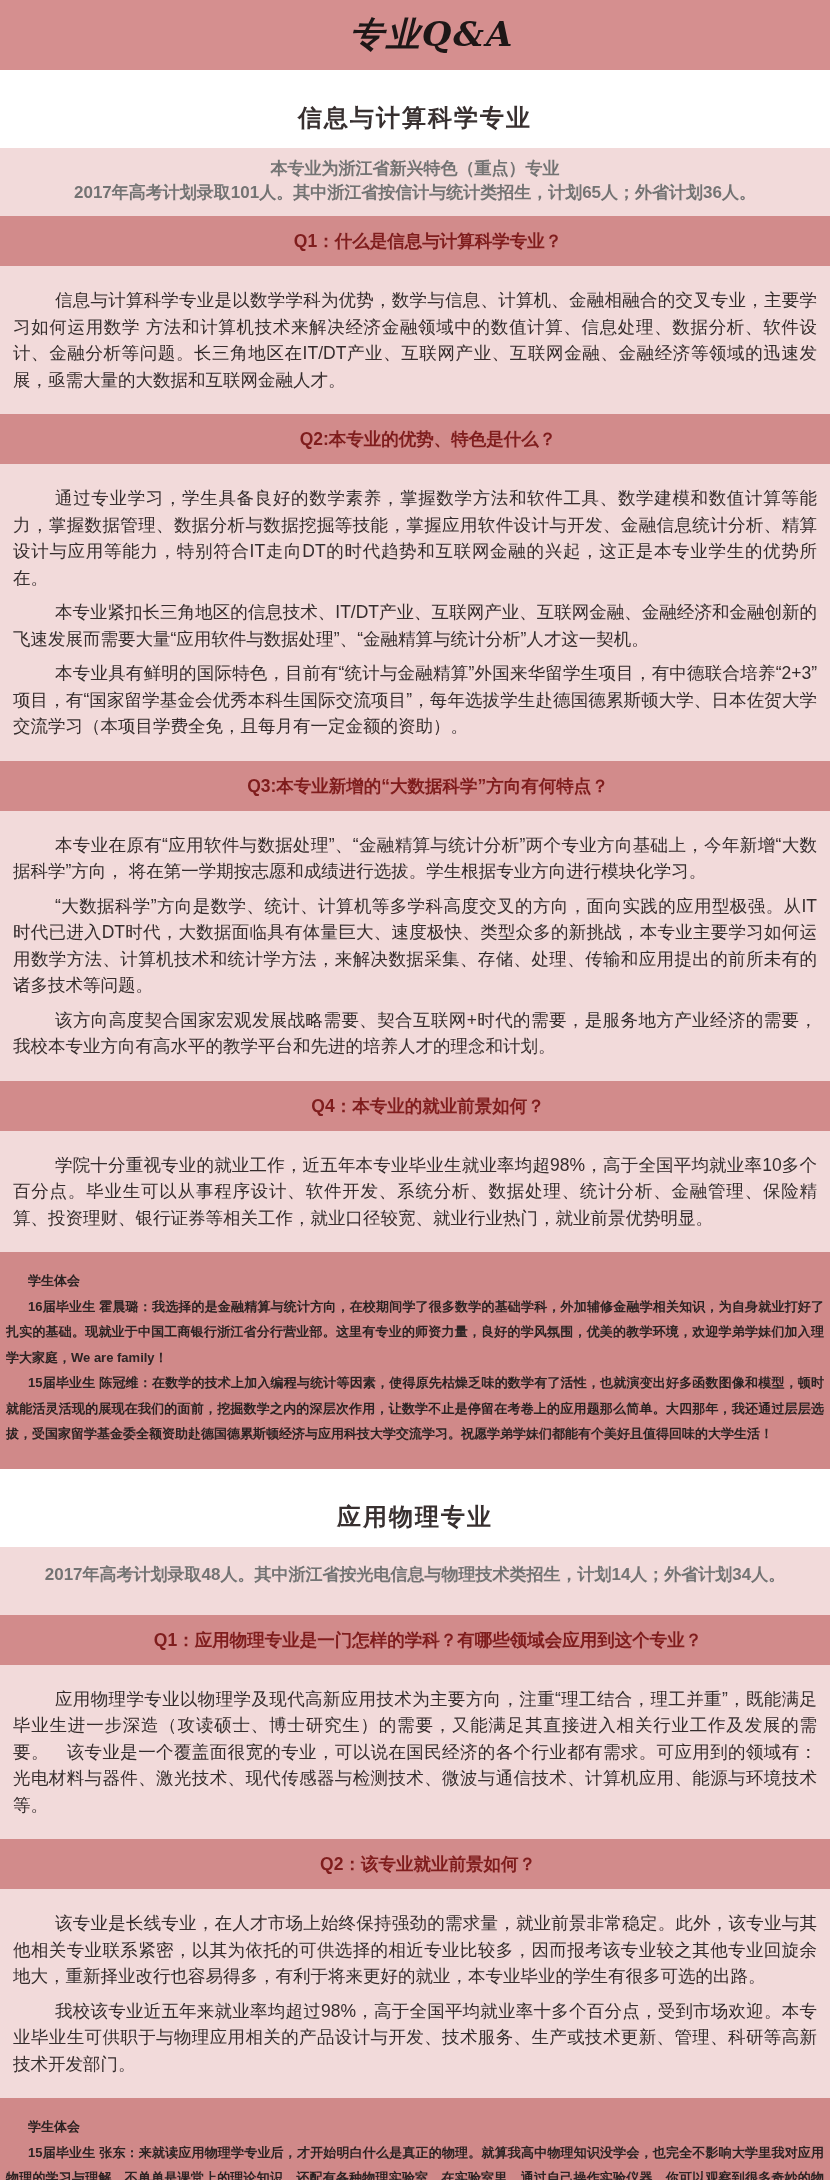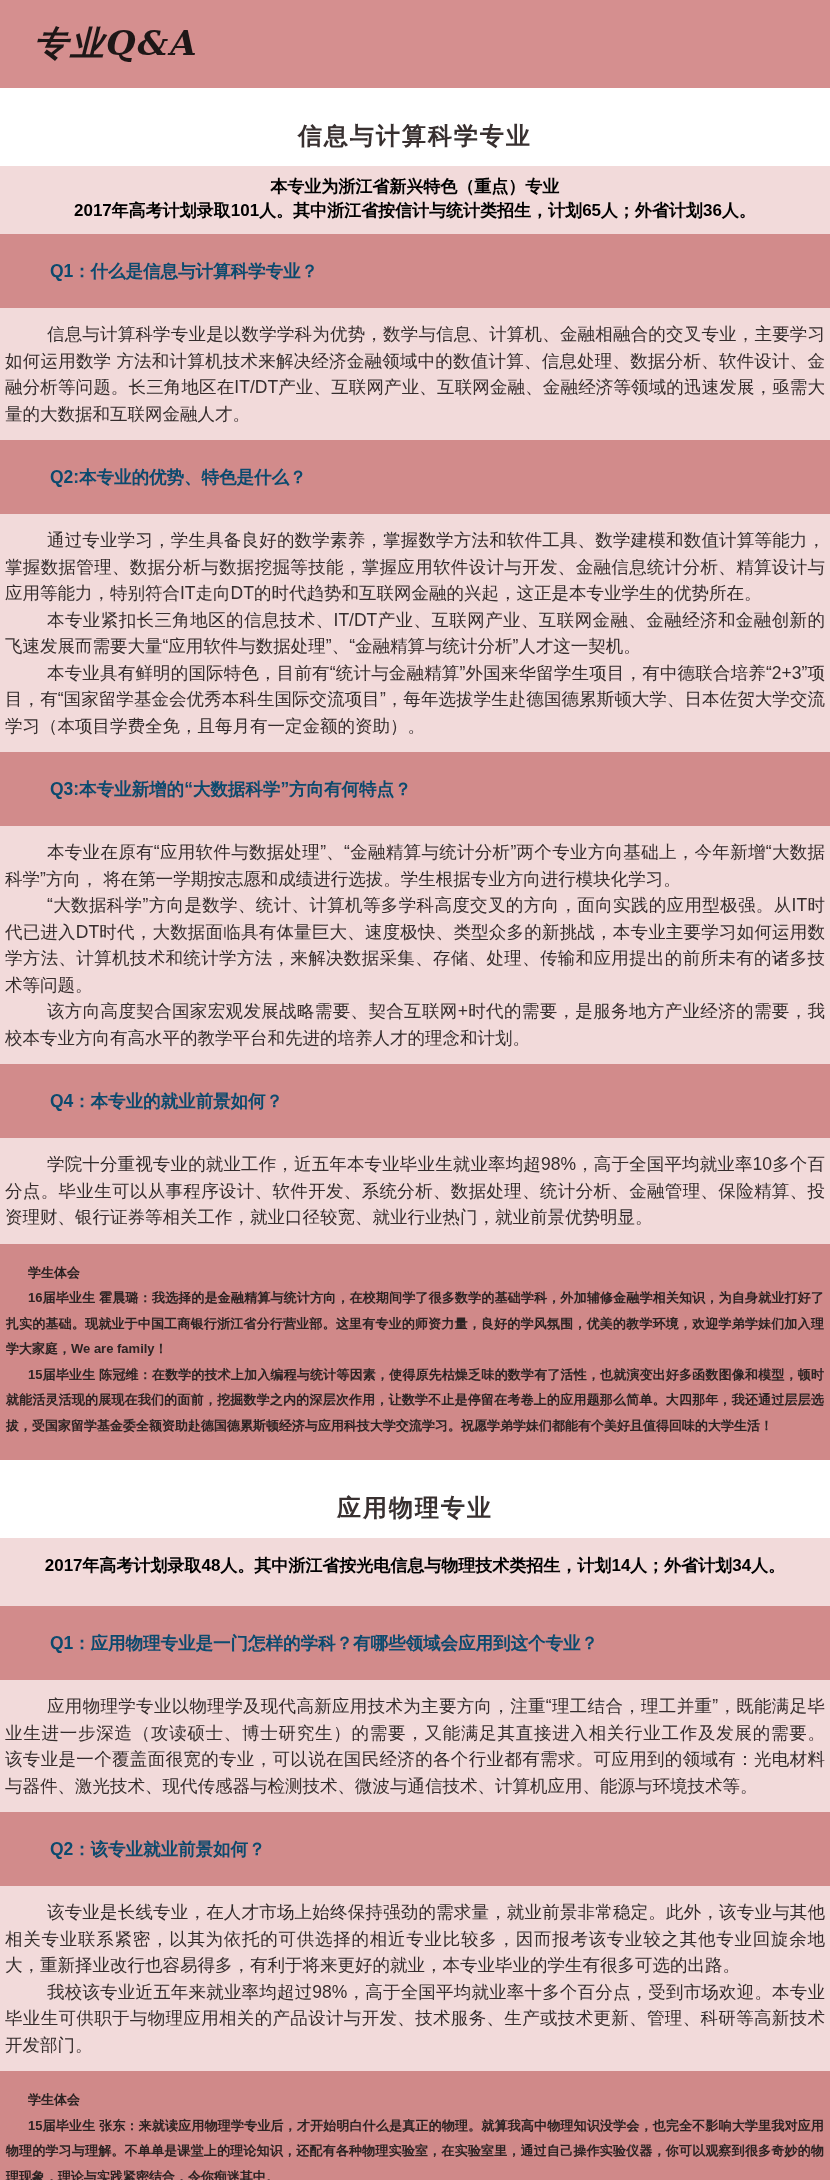--- a/index.html
+++ b/index.html
@@ -7,26 +7,27 @@
     width:830px;
     background:#ffffff;
     font-family:"Liberation Sans","DejaVu Sans",sans-serif;
     color:#352d2d;
     -webkit-font-smoothing:antialiased;
   }
   .page{width:830px;}
 
   
   .banner{
-    height:88px;
+    height:70px;
     background:#d58f8f;
     display:flex;
     align-items:center;
     padding-left:34px;
     box-sizing:border-box;
+    justify-content:center;
   }
   .banner-title{
     font-family:"DejaVu Serif","Liberation Serif",serif;
     font-style:italic;
     font-weight:bold;
     font-size:34px;
     color:#1e1717;
     letter-spacing:2px;
   }
 
@@ -49,38 +50,39 @@
 
   .intro{
     padding:9px 6px 11px;
     text-align:center;
   }
   .intro p{
     margin:0;
     font-size:17px;
     font-weight:bold;
     line-height:24px;
-    color:#000000;
+    color:#737373;
   }
   .intro.single{padding:16px 4px 28px;}
 
   .qband{
     background:#d28b8b;
     padding:13px 12px 13px 38px;
   }
   .qband p{
-    margin:12px;
+    margin:0;
     font-size:17.5px;
     font-weight:bold;
-    color:#0c4a6e;
+    color:#7f1d1d;
+    text-align:center;
   }
 
   .answer{padding:13px 5px 13px;}
   .answer p{
-    margin:0;
+    margin:8px;
     font-size:17.5px;
     line-height:26.5px;
     text-align:justify;
     text-indent:2.4em;
     color:#352d2d;
   }
 
   .student{
     background:#d08989;
     padding:16px 6px 22px;

